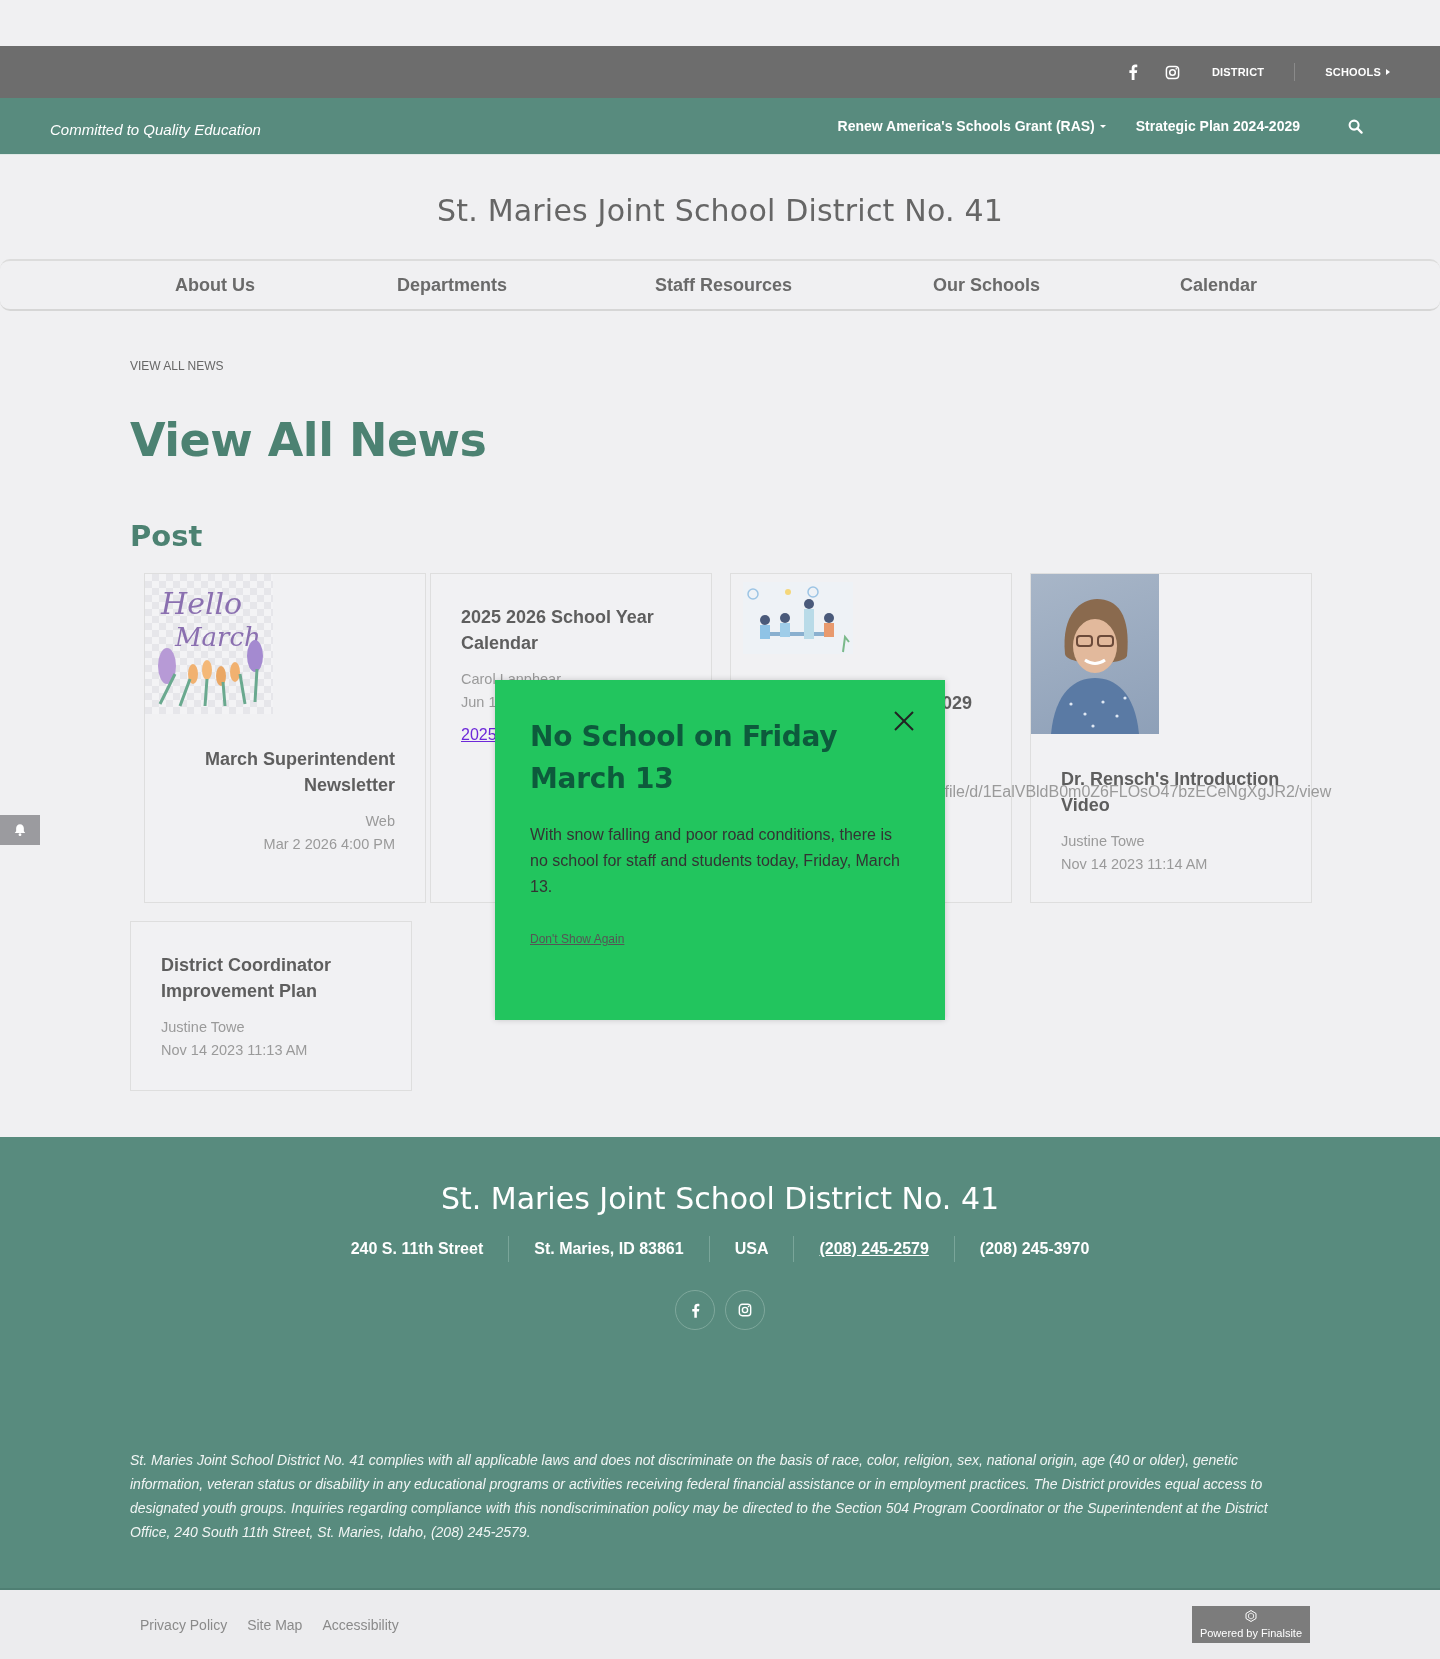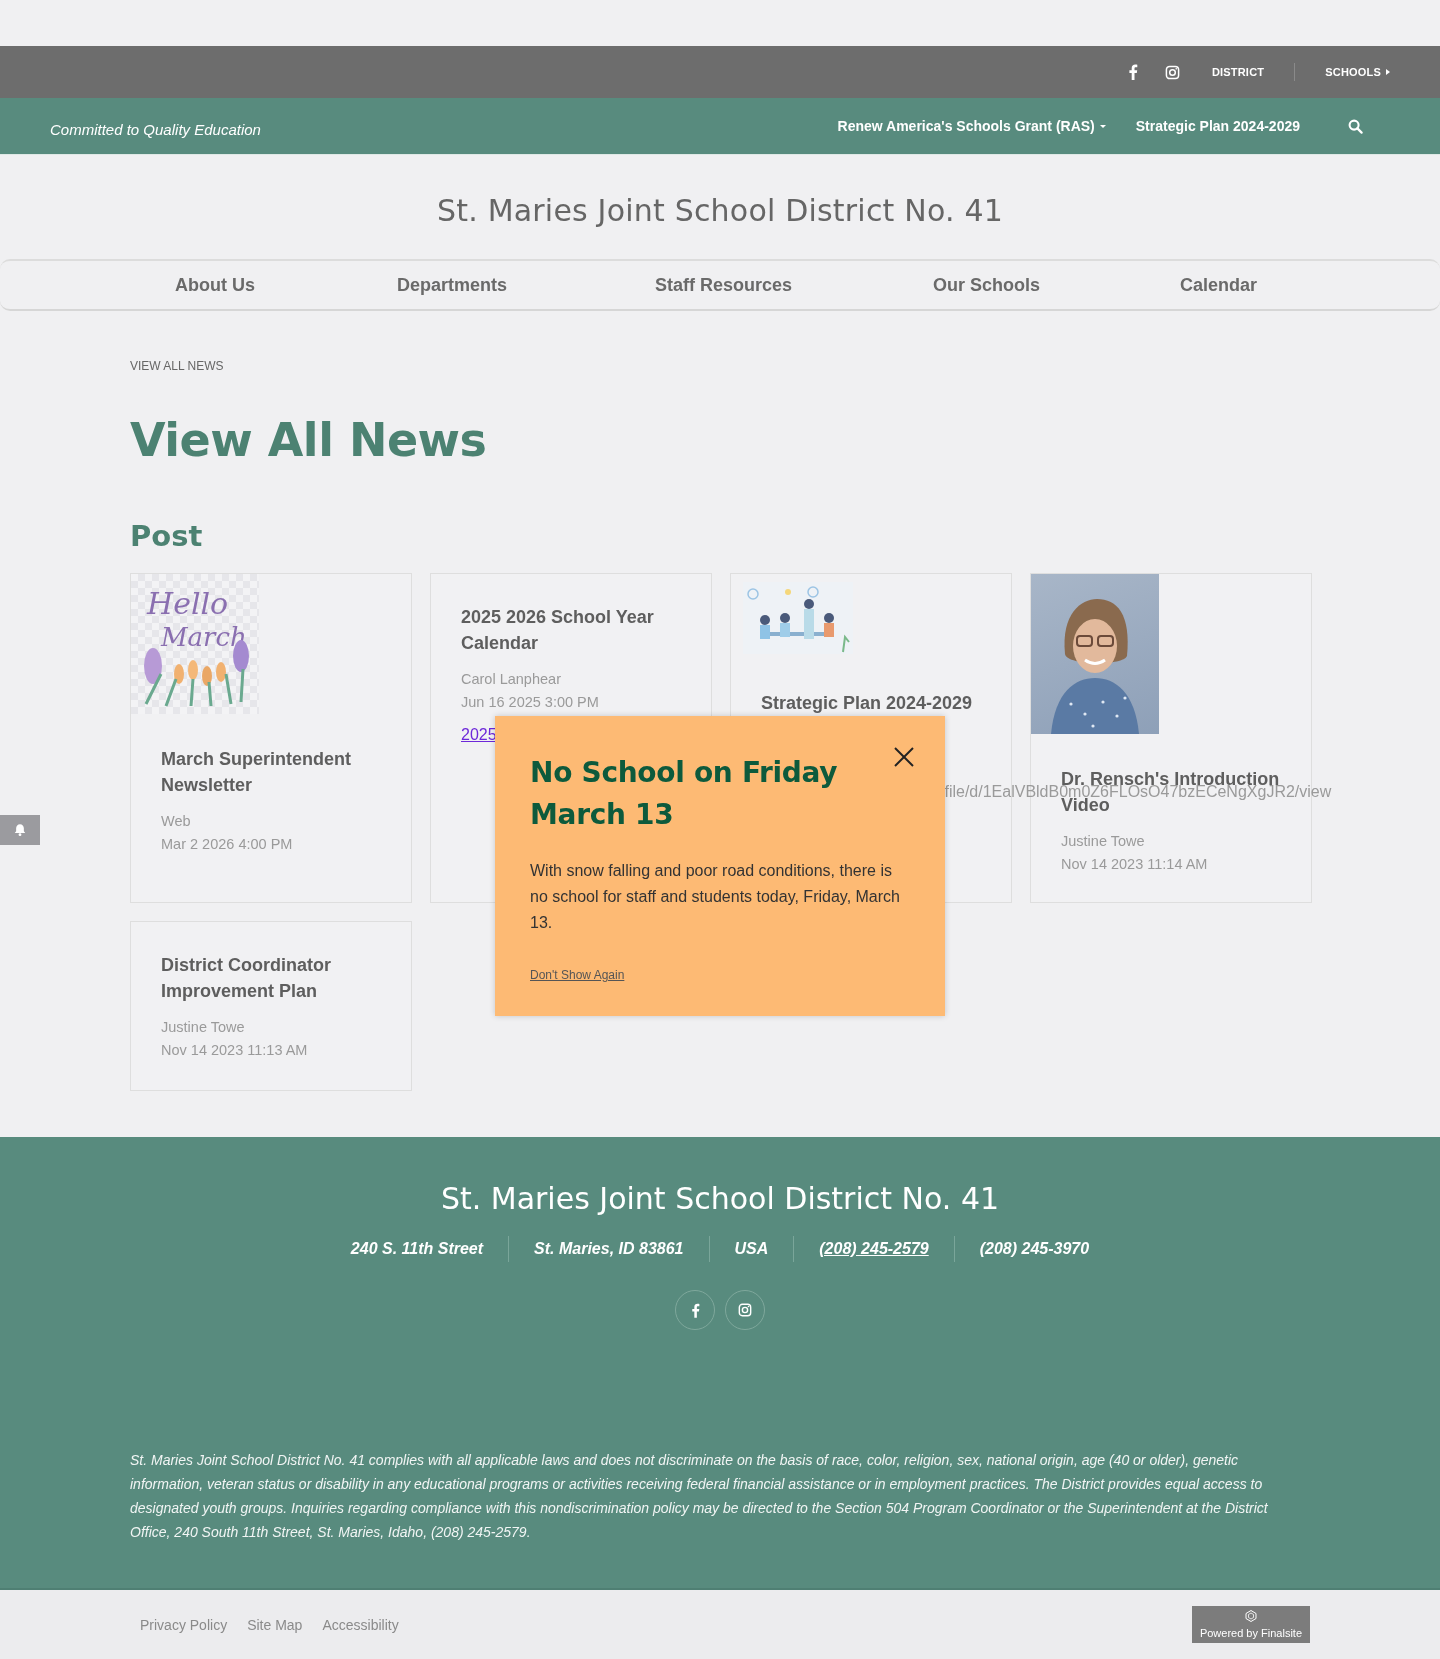--- a/index.html
+++ b/index.html
@@ -78,37 +78,37 @@
   }
   .card .thumb { display: block; }
   .card .body { padding: 0 30px; }
   .card h3 { font-size: 18px; font-weight: bold; color: #5e5e5e; line-height: 26px; }
   .card .meta { font-size: 14.5px; color: #9a9a9a; line-height: 23px; margin-top: 12px; }
   .card .link { font-size: 16px; color: #6d28d9; text-decoration: underline; margin-top: 12px; display: inline-block; }
   .overflow-url { position: absolute; font-size: 16px; color: #9a9a9a; white-space: nowrap; }
 
   
   .modal {
-    position: absolute; left: 495px; top: 716px; width: 450px; height: 300px;
-    background: #fdba74; box-shadow: 0 0 6px rgba(0,0,0,0.18);
+    position: absolute; left: 495px; top: 680px; width: 450px; height: 340px;
+    background: #22c55e; box-shadow: 0 0 6px rgba(0,0,0,0.18);
     padding: 36px 35px;
   }
   .modal h2 { font-family: "DejaVu Sans", sans-serif; font-size: 28px; font-weight: bold; color: #0d5a3c; line-height: 42px; width: 330px; letter-spacing: -0.3px; }
   .modal p { font-size: 16px; color: #333; line-height: 26px; margin-top: 22px; }
   .modal .dont-show { font-size: 12px; color: #555; text-decoration: underline; display: inline-block; margin-top: 32px; cursor: pointer; }
   .modal .close { position: absolute; right: 28px; top: 28px; width: 26px; height: 26px; cursor: pointer; }
 
   
   .bell-tab { position: absolute; left: 0; top: 815px; width: 40px; height: 30px; background: #9b9b9f; display: flex; align-items: center; justify-content: center; cursor: pointer; }
 
   
   .footer { position: absolute; left: 0; top: 1137px; width: 1440px; height: 453px; background: #588b7e; color: #fff; border-bottom: 2px solid #4f7f73; }
   .footer-title { font-family: "DejaVu Sans", sans-serif; text-align: center; font-size: 30px; margin-top: 44px; }
   .footer-contact { display: flex; justify-content: center; align-items: center; margin-top: 20px; }
-  .footer-contact span { font-size: 16px; font-weight: bold; padding: 0 25px; border-left: 1px solid #7aa69a; line-height: 26px; font-style: italic; }
+  .footer-contact span { font-size: 16px; font-weight: bold; padding: 0 25px; border-left: 1px solid #7aa69a; line-height: 26px; }
   .footer-contact span:first-child { border-left: none; }
   .footer-contact .phone-link { text-decoration: underline; cursor: pointer; }
   .footer-social { display: flex; justify-content: center; gap: 10px; margin-top: 28px; }
   .footer-social .circle { width: 40px; height: 40px; border-radius: 50%; border: 1px solid #7fa89c; display: flex; align-items: center; justify-content: center; cursor: pointer; }
   .disclaimer { font-style: italic; font-size: 14px; line-height: 24px; margin: 118px 130px 0 130px; color: #f1f5f4; }
 
   .bottom-bar { position: absolute; left: 0; top: 1590px; width: 1440px; height: 69px; background: #ececee; display: flex; align-items: center; justify-content: space-between; padding: 0 130px 0 140px; }
   .bottom-links { display: flex; gap: 20px; }
   .bottom-links a { font-size: 14px; color: #8a8a8a; text-decoration: none; }
   .powered { background: #7c7c7c; color: #fff; font-size: 11px; padding: 4px 8px; display: inline-flex; align-items: center; gap: 5px; cursor: pointer; flex-direction: column; }
@@ -174,21 +174,21 @@
   <a>Calendar</a>
 </nav>
 
 <main class="content">
   <div class="breadcrumb">VIEW ALL NEWS</div>
   <h1 class="page-title">View All News</h1>
   <h2 class="section-title">Post</h2>
 
   <div class="grid">
 
-    <div class="card" style="left:0; top:0; height:330px;">
+    <div class="card" style="left:14px; top:0; height:330px;text-align:right;">
       <div class="thumb" style="width:128px;height:140px;background:repeating-conic-gradient(#e6e6ea 0% 25%, #f3f3f5 0% 50%) 0 0/14px 14px;position:relative;">
         <svg width="128" height="140" viewBox="0 0 128 140">
           <text x="16" y="40" font-family="DejaVu Serif, serif" font-style="italic" font-size="30" fill="#8a6fb0">Hello</text>
           <text x="30" y="72" font-family="DejaVu Serif, serif" font-style="italic" font-size="26" fill="#8a6fb0">March</text>
           <ellipse cx="22" cy="92" rx="9" ry="18" fill="#b79ad6"></ellipse>
           <ellipse cx="110" cy="82" rx="8" ry="16" fill="#a48ad0"></ellipse>
           <ellipse cx="48" cy="100" rx="5" ry="10" fill="#f1b170"></ellipse>
           <ellipse cx="62" cy="96" rx="5" ry="10" fill="#f4b878"></ellipse>
           <ellipse cx="76" cy="102" rx="5" ry="10" fill="#eaa765"></ellipse>
           <ellipse cx="90" cy="98" rx="5" ry="10" fill="#f1b170"></ellipse>

